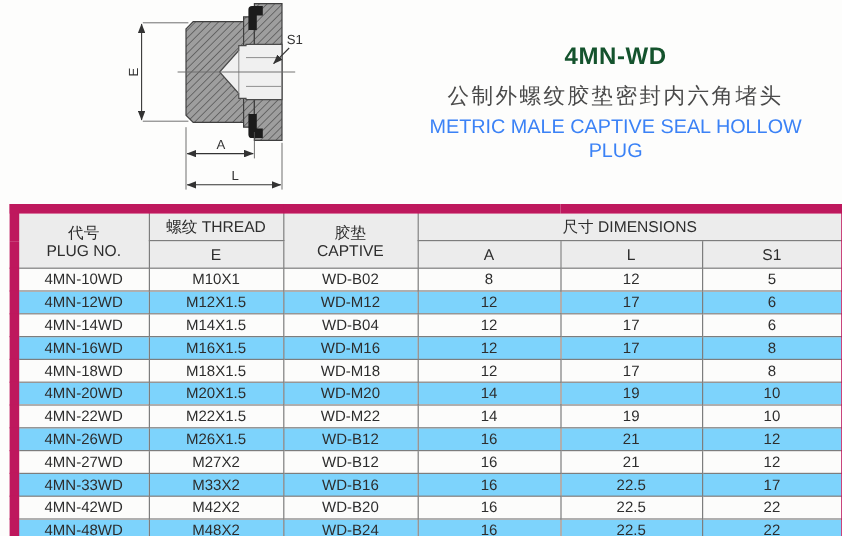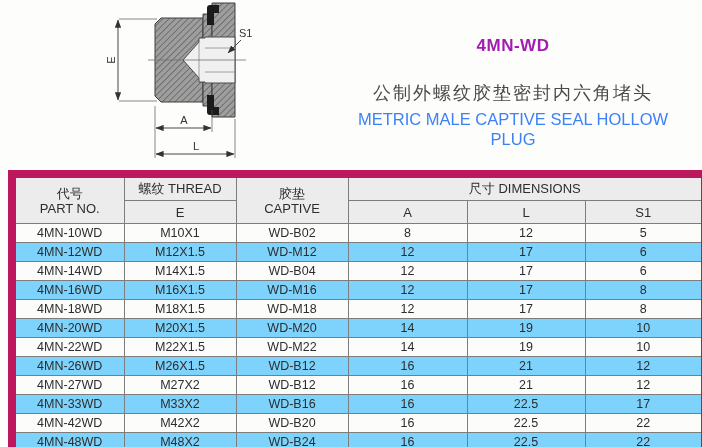--- a/index.html
+++ b/index.html
@@ -4,22 +4,22 @@
 <style>
   html,body { margin:0; padding:0; }
   body {
     width:702px; height:447px; position:relative; overflow:hidden;
     background:#fdfdfc; color:#2d2d2d;
     font-family:"Liberation Sans","DejaVu Sans",sans-serif;
   }
 
   
   .titleblock { position:absolute; left:338px; top:36px; width:350px; text-align:center; }
-  .model   { font-size:17px; font-weight:bold; color:#a21caf; letter-spacing:.5px; }
-  .sub-cn  { margin-top:25px; font-size:18px; color:#4a4a4a; letter-spacing:2px; }
+  .model   { font-size:20px; font-weight:bold; color:#14532d; letter-spacing:.5px; }
+  .sub-cn  { margin-top:9px; font-size:18px; color:#4a4a4a; letter-spacing:2px; }
   .sub-en  { margin-top:4px; font-size:16.5px; color:#3b82f6; line-height:20px; }
 
   
   .drawing { position:absolute; left:28px; top:0; }
   .dimtext { font-size:11px; fill:#333; font-family:"Liberation Sans","DejaVu Sans",sans-serif; }
 
   
   table.spec {
     position:absolute; left:8px; top:170px; width:693px;
     border-collapse:collapse; table-layout:fixed;
@@ -97,21 +97,21 @@
       <col style="width:112px">
     <col style="width:119px">
       <col style="width:118px">
       <col style="width:120px">
   </colgroup>
   <thead>
     <tr>
       <th rowspan="2">
         <div class="hdr-two-line">
           <div>代号</div>
-          <div>PART NO.</div>
+          <div>PLUG NO.</div>
         </div>
       </th>
       <th>螺纹 THREAD</th>
       <th rowspan="2">
         <div class="hdr-two-line">
           <div>胶垫</div>
           <div>CAPTIVE</div>
         </div>
       </th>
       <th colspan="3">尺寸 DIMENSIONS</th>

